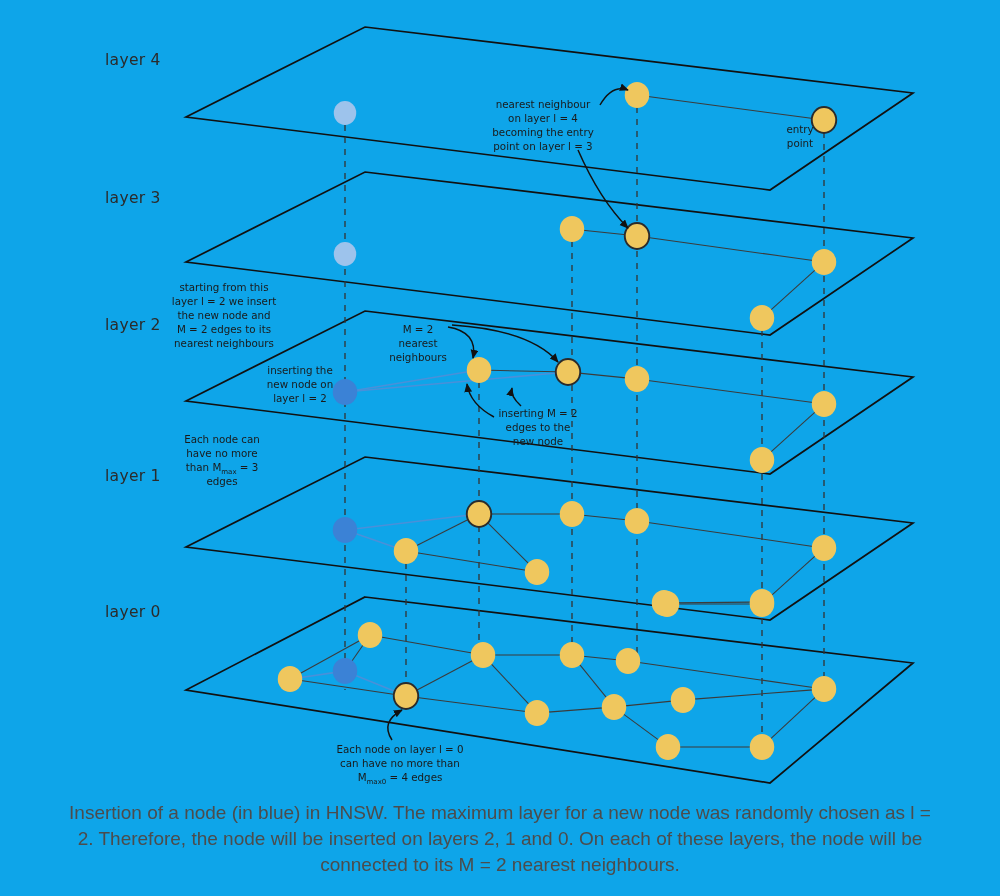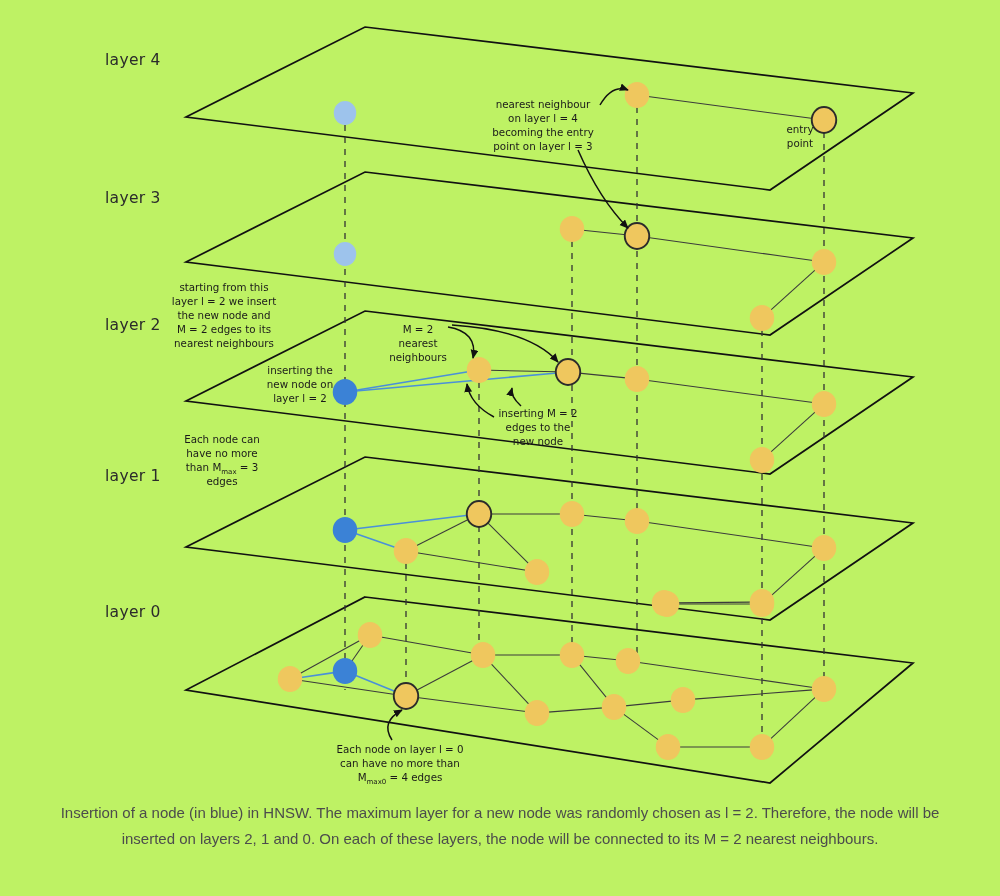--- a/index.html
+++ b/index.html
@@ -11,21 +11,21 @@
     width: 1000px;
     height: 896px;
     font-family: "DejaVu Sans", sans-serif;
     position: relative;
     overflow: hidden;
   }
   #root {
     position: relative;
     width: 1000px;
     height: 896px;
-    background: #bef264;
+    background: #0ea5e9;
   }
   svg#diagram {
     position: absolute;
     top: 0;
     left: 0;
     width: 1000px;
     height: 896px;
   }
   .layer-label {
     font-family: "DejaVu Sans", sans-serif;
@@ -85,21 +85,21 @@
     fill: #9dc3ec;
     stroke: none;
   }
   .caption {
     position: absolute;
     left: 60px;
     top: 800px;
     width: 880px;
     text-align: center;
     font-family: "Liberation Sans", sans-serif;
-    font-size: 15px;
+    font-size: 19px;
     line-height: 26px;
     color: #4c4c4c;
   }
 </style>
 </head>
 <body>
 
 <div id="root">
 
   <svg id="diagram" viewBox="0 0 1000 896">

